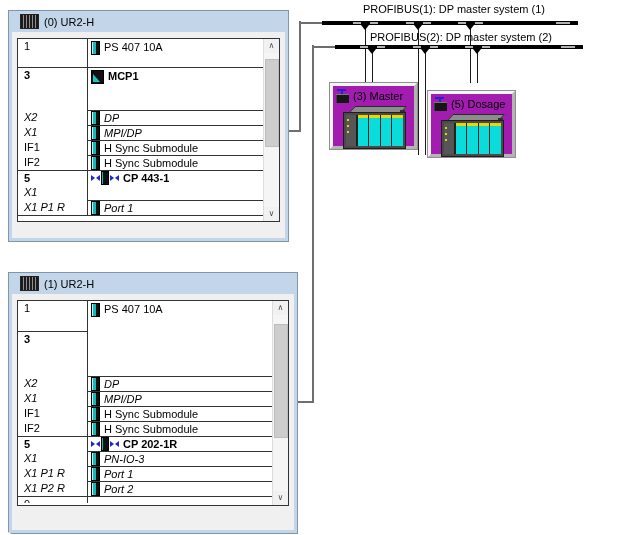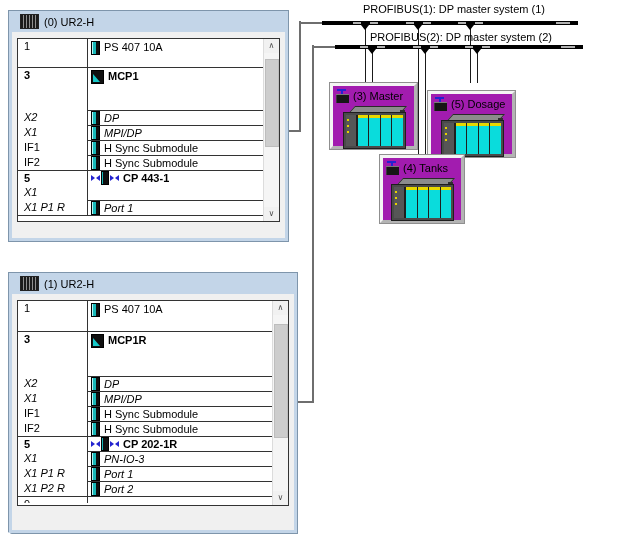--- a/index.html
+++ b/index.html
@@ -239,24 +239,20 @@
         <div class="rows">
             <div class="row row-ps">
               <div class="cell-slot sl">1</div>
               <div class="cell-name">
                 <span class="ic-module"></span>
                 <span class="mname">PS 407 10A</span>
               </div>
             </div>
             <div class="row row-cpu">
               <div class="cell-slot sl b">3</div>
-              <div class="cell-name">
-                <span class="ic-cpu"></span>
-                <span class="mname b">MCP1R</span>
-              </div>
             </div>
             <div class="row row-std">
               <div class="cell-slot i">X2</div>
               <div class="cell-name">
                 <span class="ic-module"></span>
                 <span class="mname i">DP</span>
               </div>
             </div>
             <div class="row row-std">
               <div class="cell-slot i">X1</div>
@@ -364,35 +360,14 @@
       <div class="rk-body">
           <i class="rk-ps"></i>
           <i class="rk-mod"></i>
           <i class="rk-mod"></i>
           <i class="rk-mod"></i>
           <i class="rk-mod"></i>
         </div>
     </div>
   </div>
 
-  <div class="station st-2">
-    <div class="st-head">
-      <span class="dpslave">
-          <i class="pbar"></i>
-          <i class="pstem"></i>
-          <i class="pbody"></i>
-        </span>
-      <span class="st-label">(4) Tanks</span>
-    </div>
-    <div class="plcrack">
-      <i class="rk-top"></i>
-        <i class="rk-right"></i>
-      <div class="rk-body">
-          <i class="rk-ps"></i>
-          <i class="rk-mod"></i>
-          <i class="rk-mod"></i>
-          <i class="rk-mod"></i>
-          <i class="rk-mod"></i>
-        </div>
-    </div>
-  </div>
 
 </div>
 
 </body></html>

